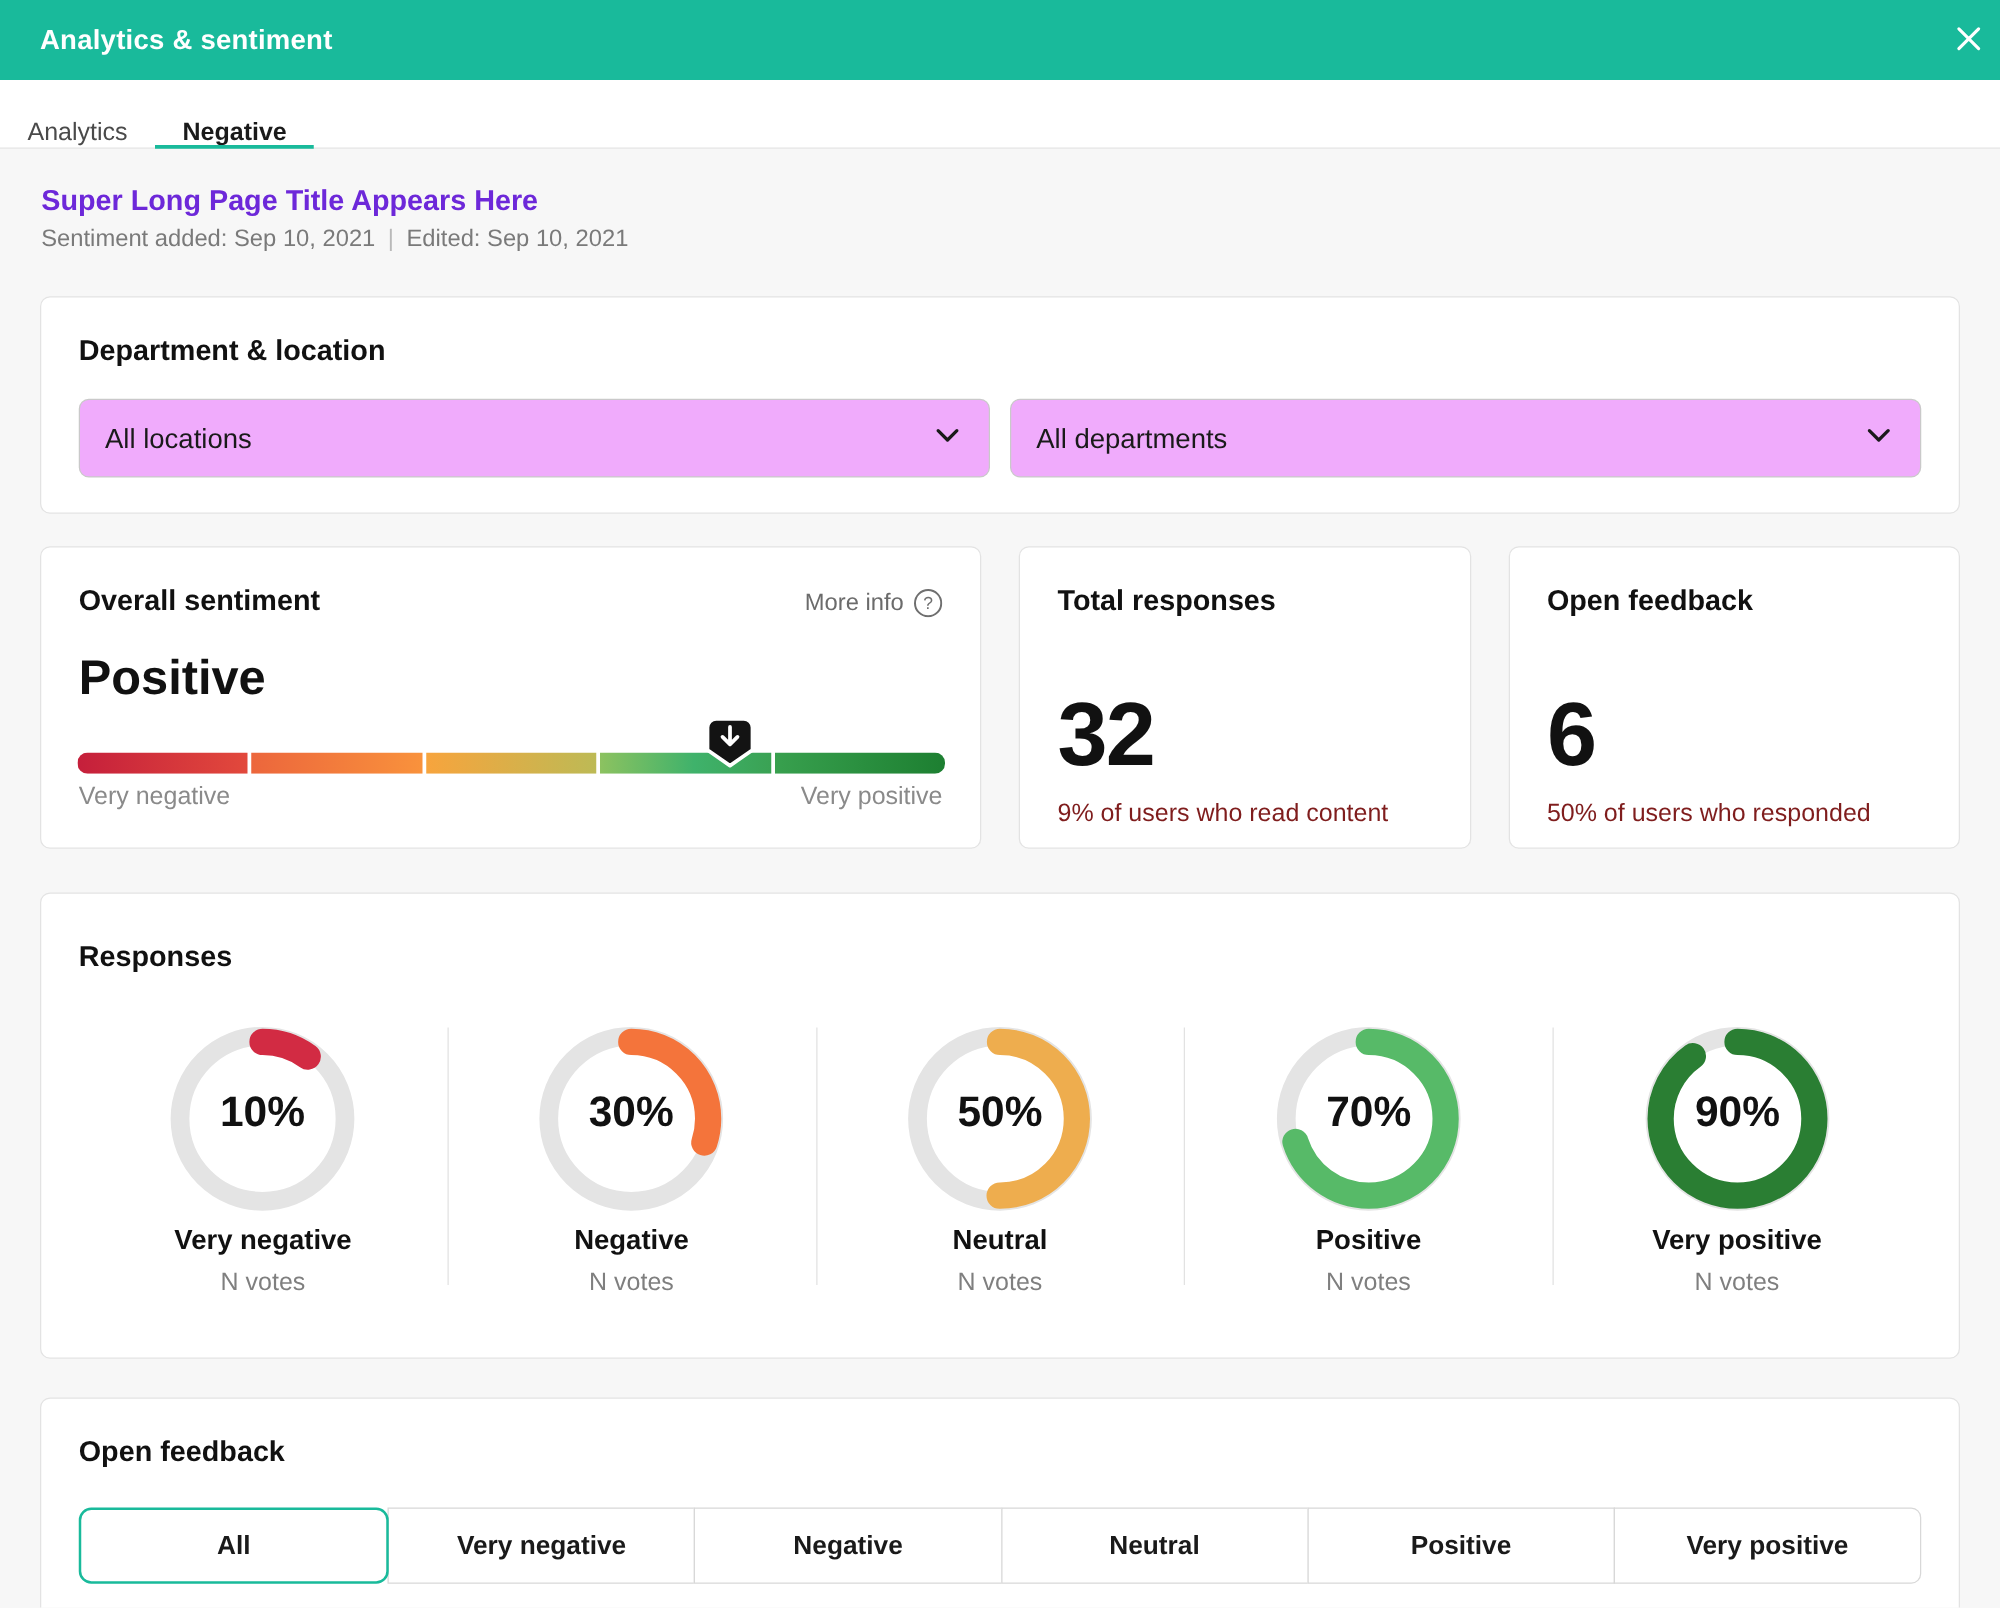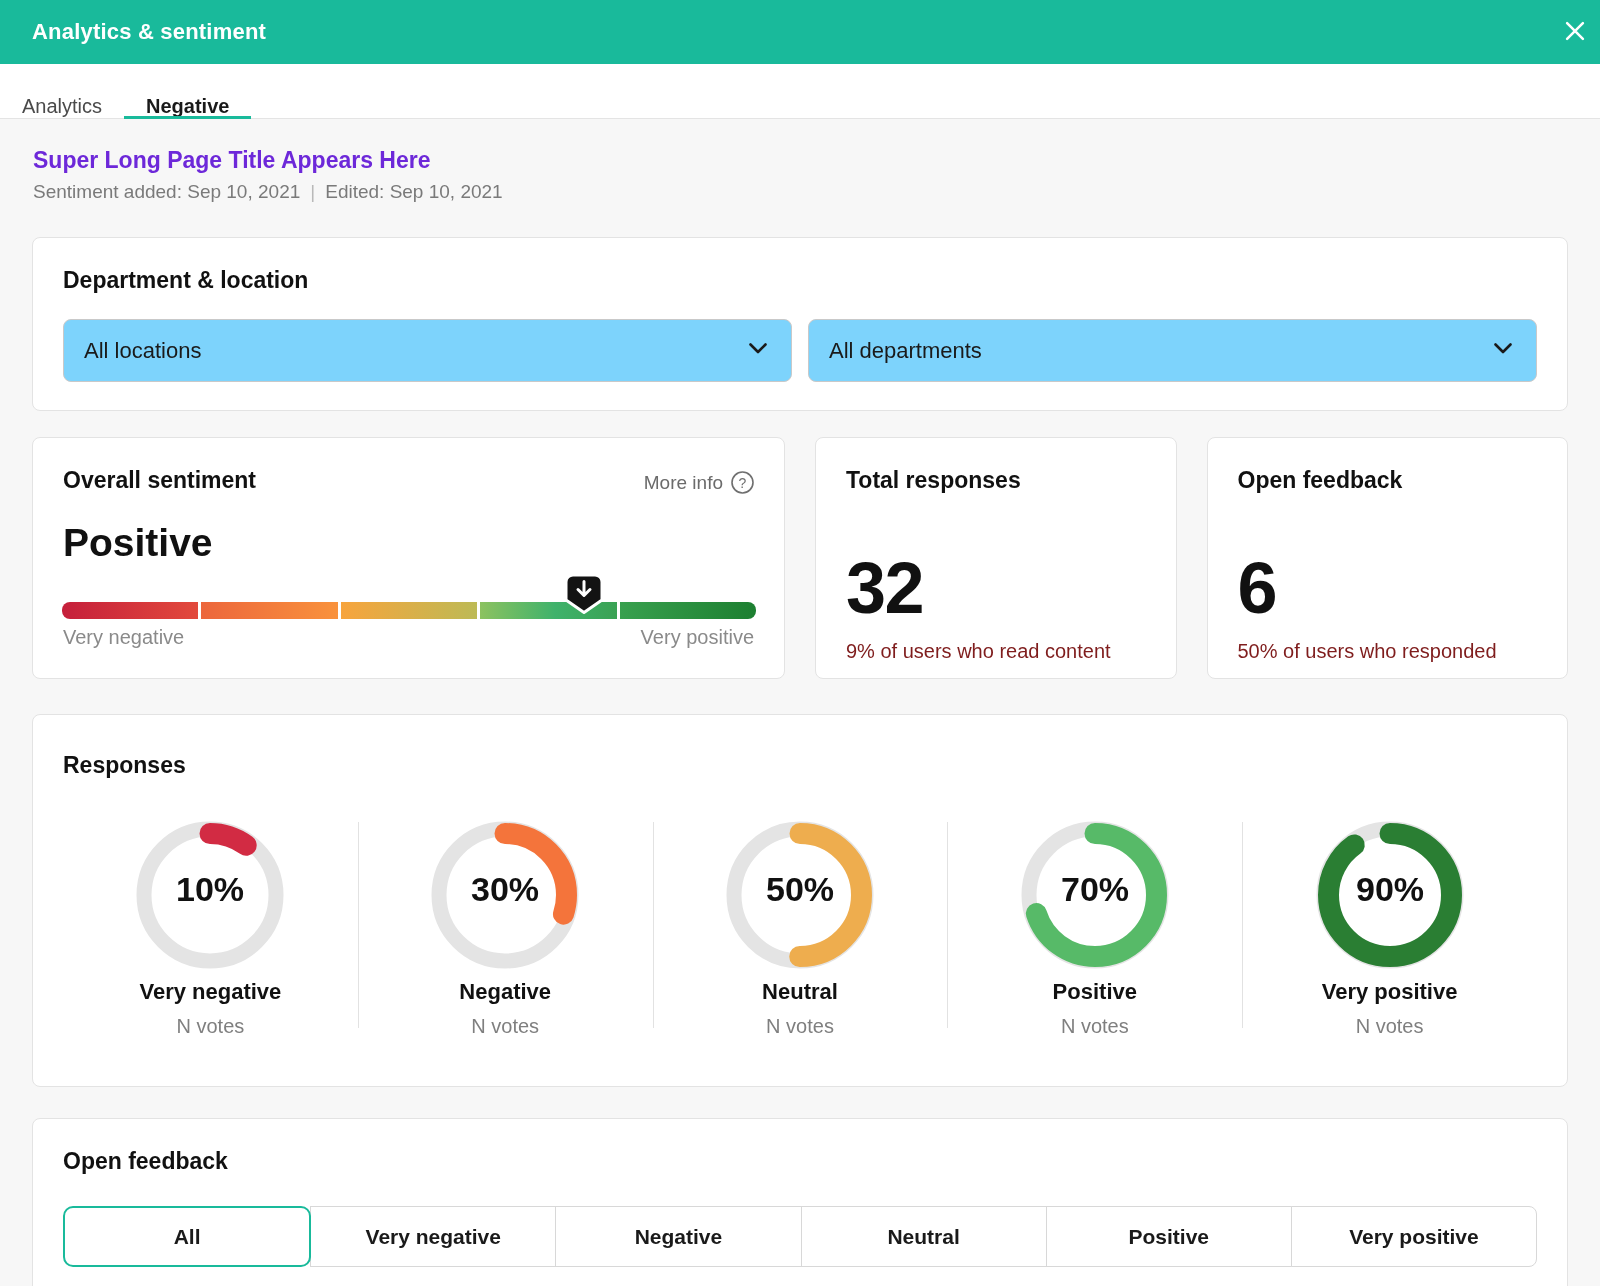--- a/index.html
+++ b/index.html
@@ -39,21 +39,21 @@
 .card {
   background:#fff; border:1px solid #e3e3e3; border-radius:8px;
 }
 .card h2 { font-size:23px; font-weight:700; line-height:28px; color:#111; }
 
 #dept { margin-top:34px; padding:28px 30px 30px; height:174px; }
 .selects { display:flex; gap:16px; margin-top:25px; }
 .select {
   flex:1; height:63px; border:1px solid #c9c9c9; border-radius:8px;
   display:flex; align-items:center; padding:0 30px 0 20px; font-size:22px;
-  position:relative; background:#7dd3fc;
+  position:relative; background:#f0abfc;
 }
 .select svg { position:absolute; right:24px; top:23px; }
 
 .grid3 { display:grid; grid-template-columns:1fr 1fr 1fr 1fr; gap:30px; margin-top:26px; }
 .grid3 .card { padding:28px 30px 30px; height:242px; }
 #overall { grid-column:span 2; }
 .cardhead { display:flex; justify-content:space-between; align-items:flex-start; }
 .moreinfo { font-size:19px; color:#6b6b6b; display:flex; align-items:center; gap:8px; margin-top:5px; }
 .big { font-size:39px; font-weight:700; line-height:46px; margin-top:26px; color:#111; }
 .barwrap { position:relative; margin-top:36px; }

